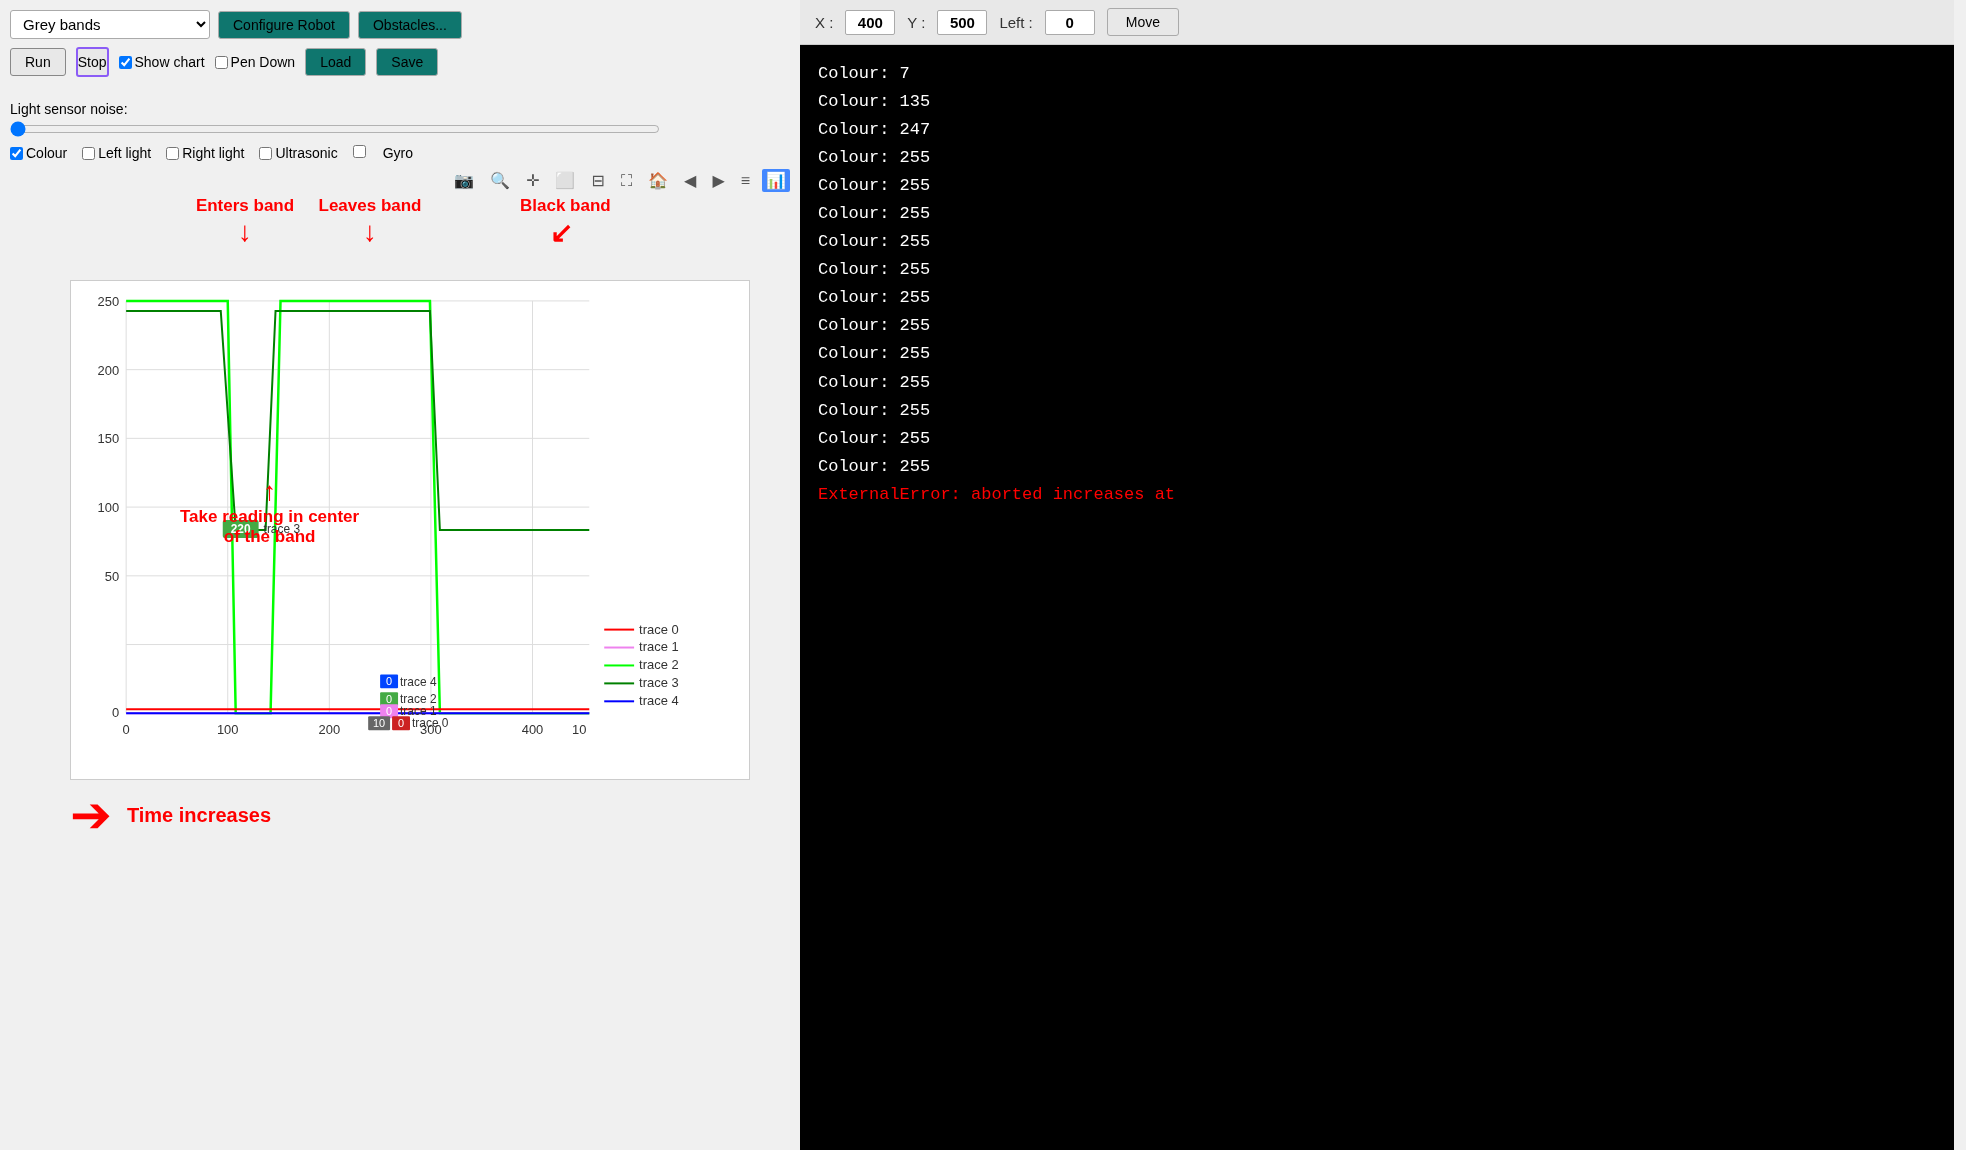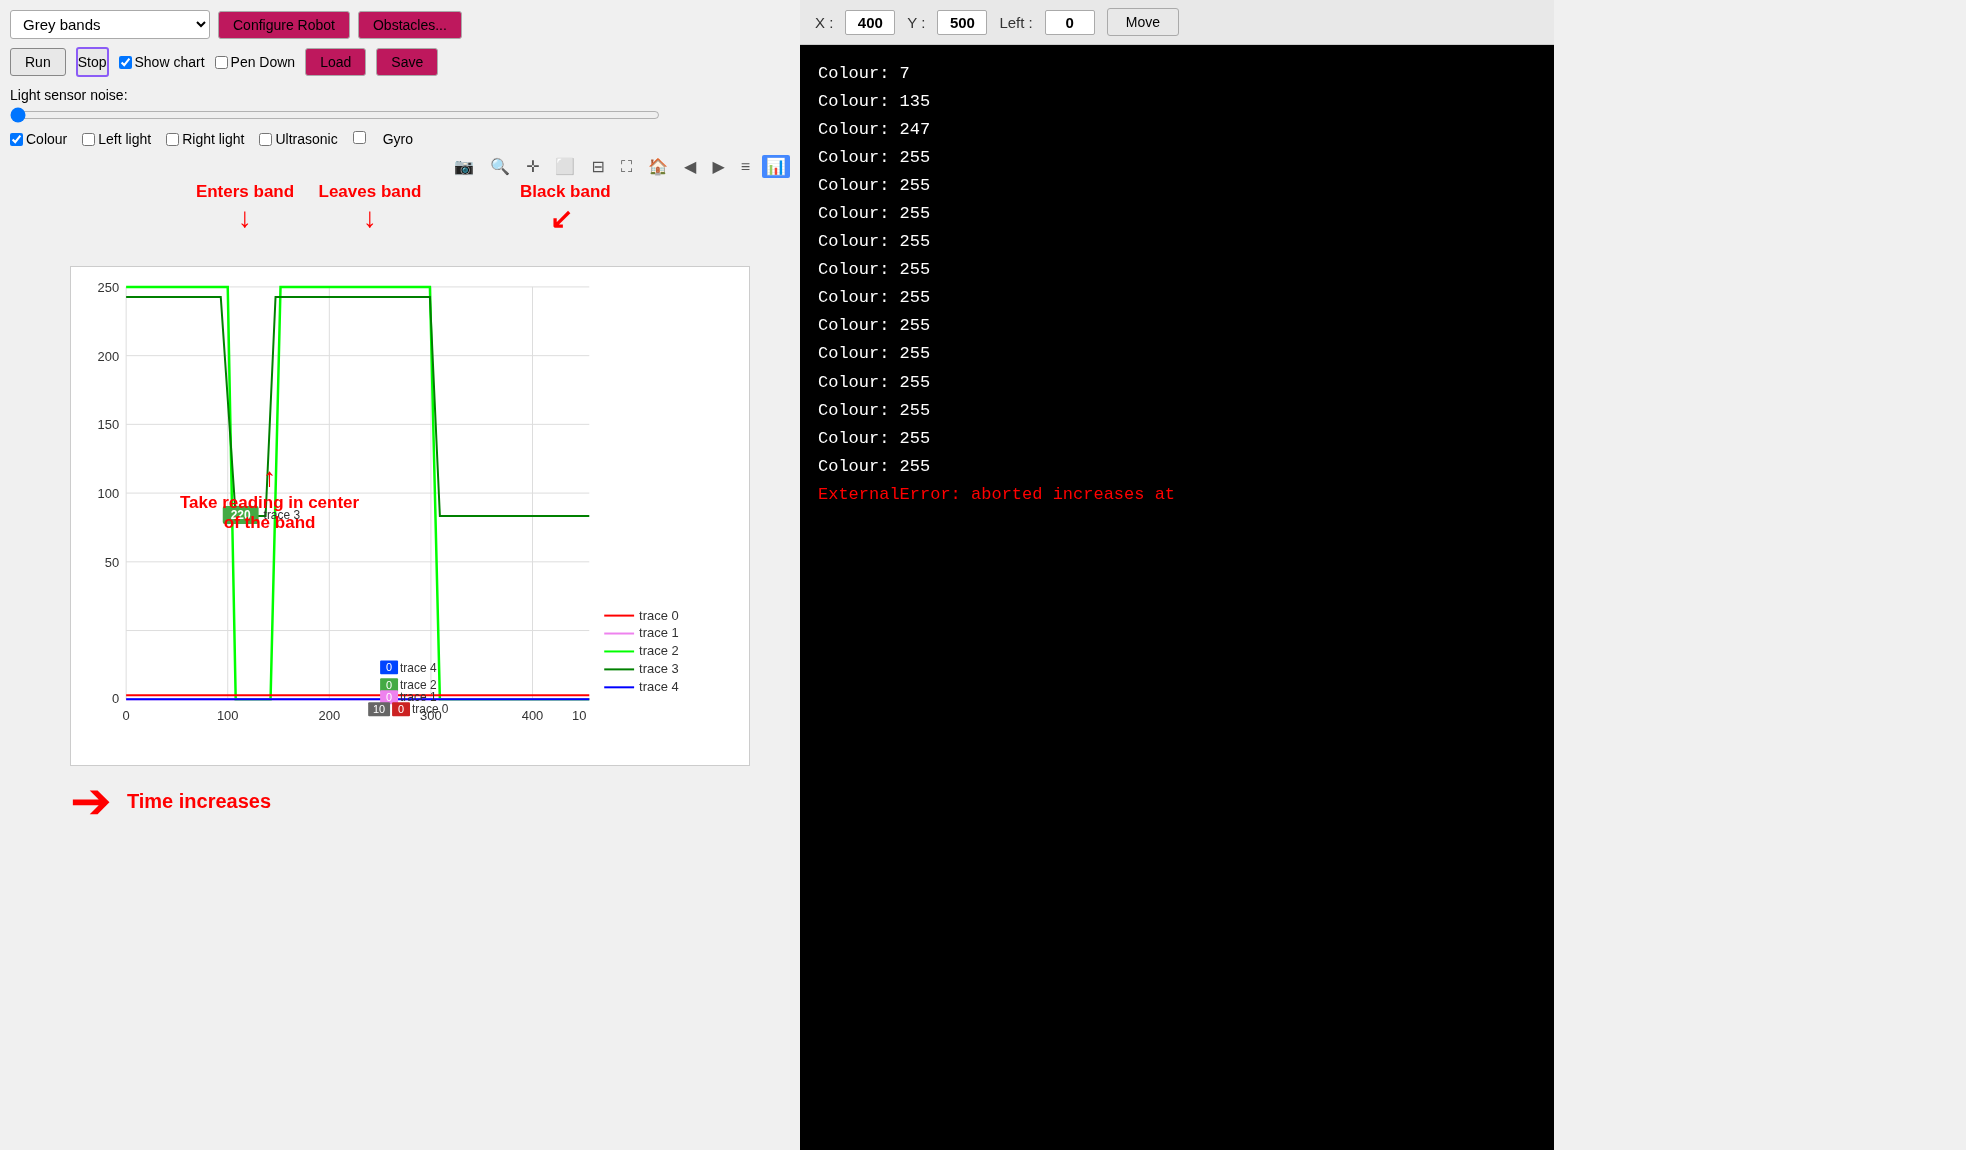--- a/index.html
+++ b/index.html
@@ -5,56 +5,56 @@
     * { box-sizing: border-box; margin: 0; padding: 0; }
     body {
       font-family: Arial, sans-serif;
       background: #f0f0f0;
       width: 1966px;
       min-height: 1150px;
       overflow: hidden;
     }
     .main-container {
       display: flex;
-      width: 1554px;
+      width: 1954px;
       min-height: 1150px;
     }
     .left-panel {
       flex: 0 0 790px;
       background: #f0f0f0;
       padding: 10px;
       position: relative;
     }
     .toolbar-row1 {
       display: flex;
       align-items: center;
       gap: 8px;
       margin-bottom: 8px;
     }
     .toolbar-row2 {
       display: flex;
       align-items: center;
       gap: 10px;
-      margin-bottom: 10px;
+      margin-bottom: 24px;
     }
     select.scenario-select {
       font-size: 15px;
       padding: 4px 8px;
       width: 200px;
       border: 1px solid #aaa;
       border-radius: 3px;
       background: #fff;
       appearance: auto;
     }
     button.toolbar-btn {
       font-size: 14px;
       padding: 5px 14px;
       border: 1px solid #aaa;
       border-radius: 3px;
-      background: #be185d;
+      background: #0f766e;
       cursor: pointer;
     }
     .run-btn {
       background: #e8e8e8;
       border: 1px solid #888;
       padding: 5px 14px;
       font-size: 14px;
       border-radius: 3px;
       cursor: pointer;
     }

